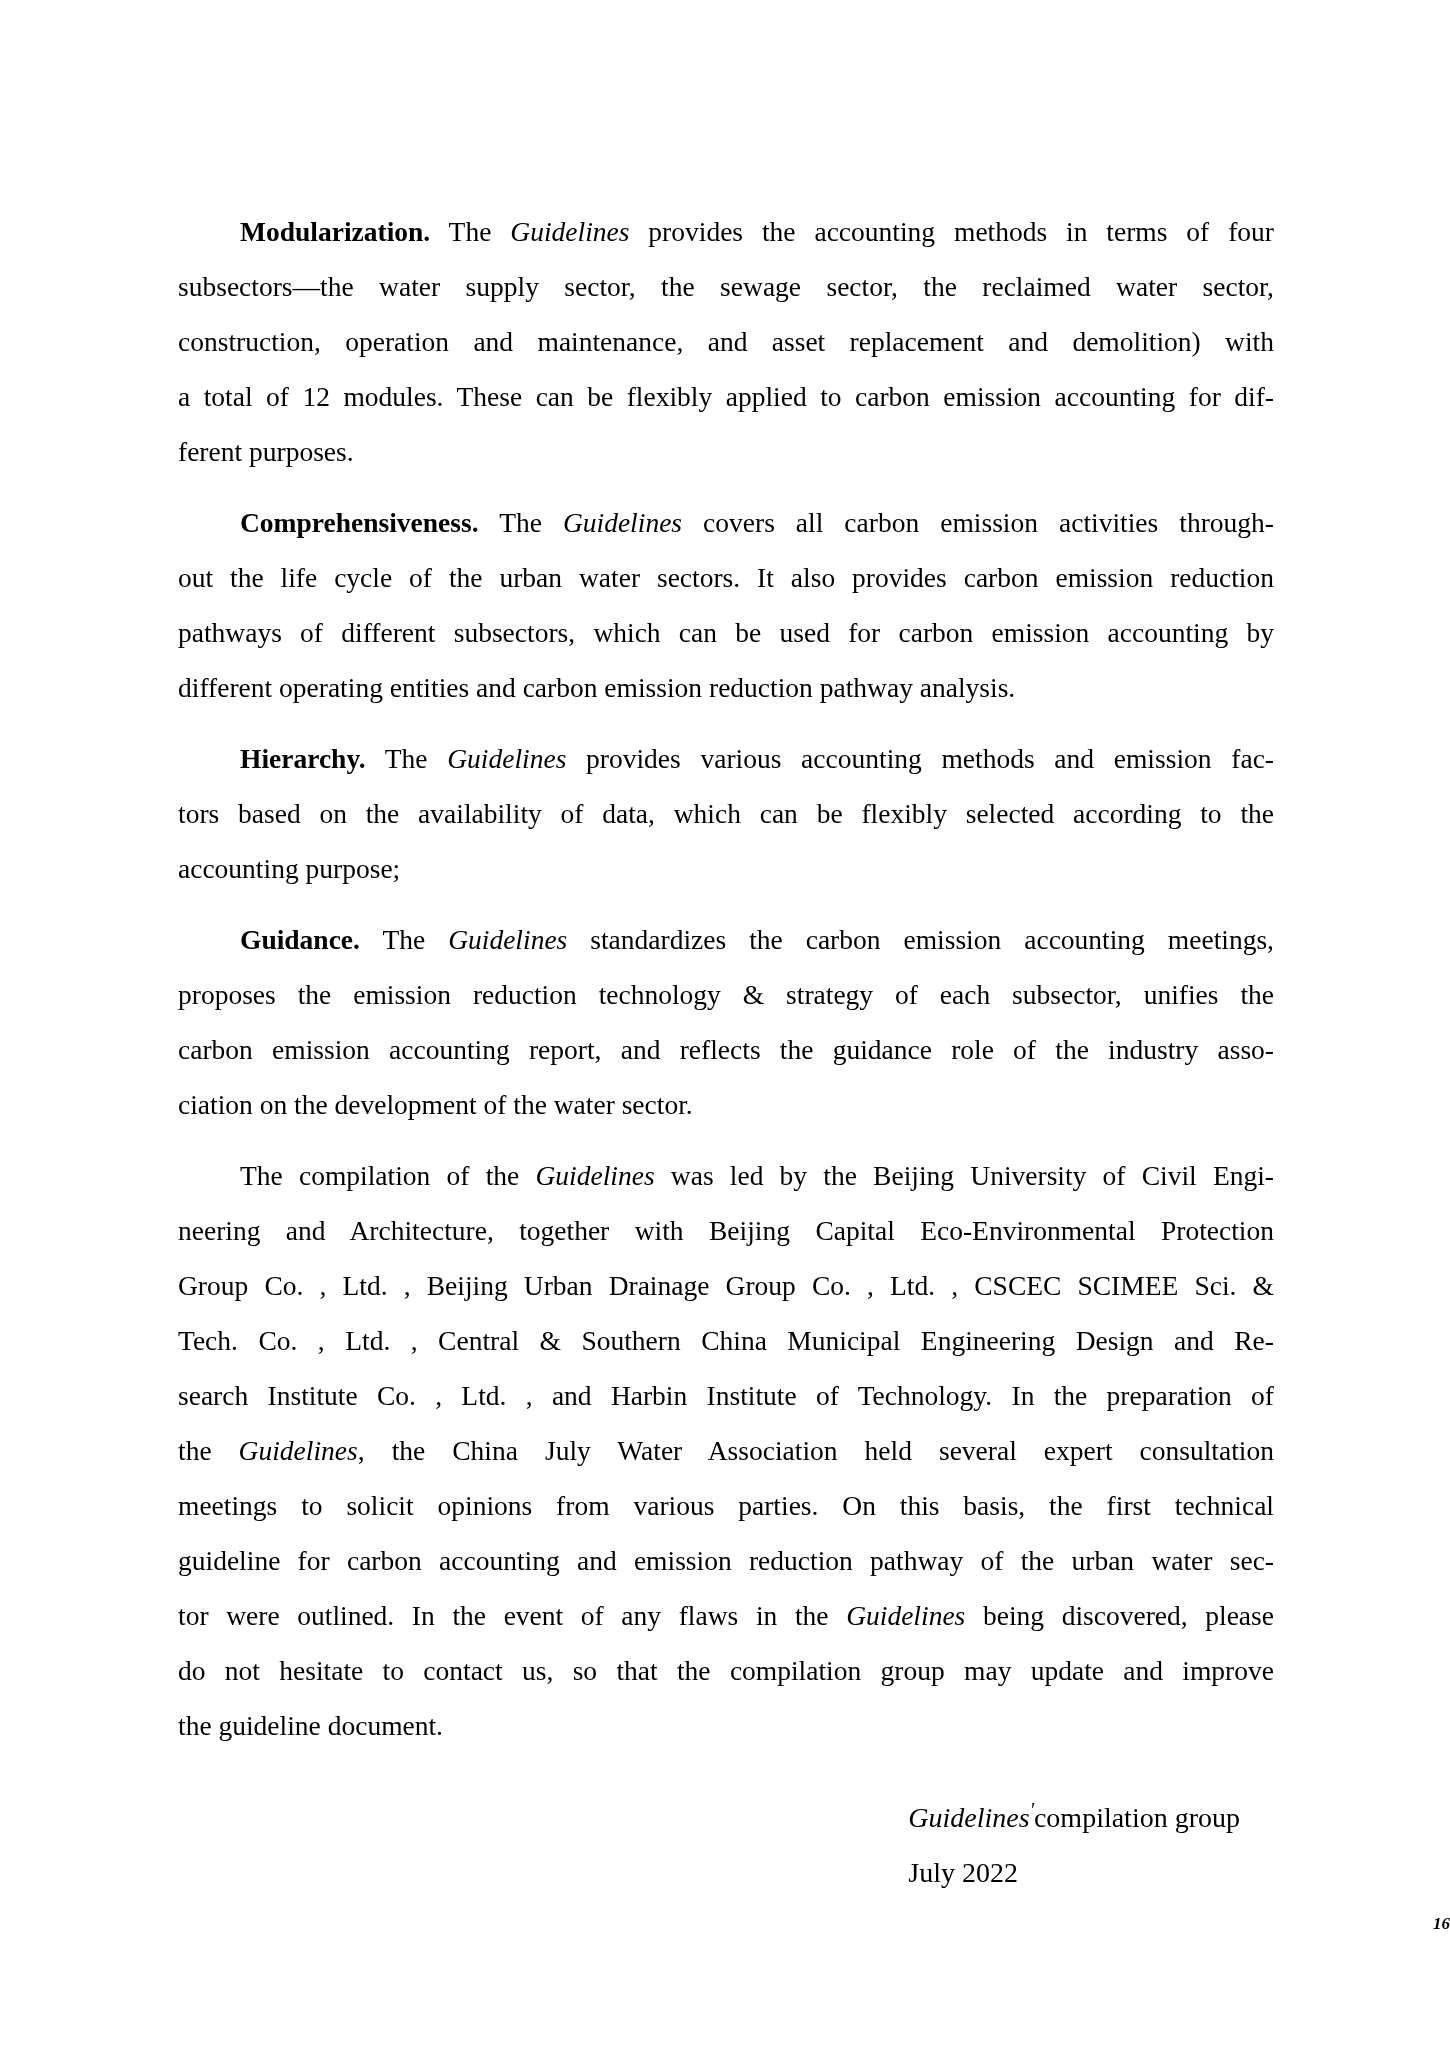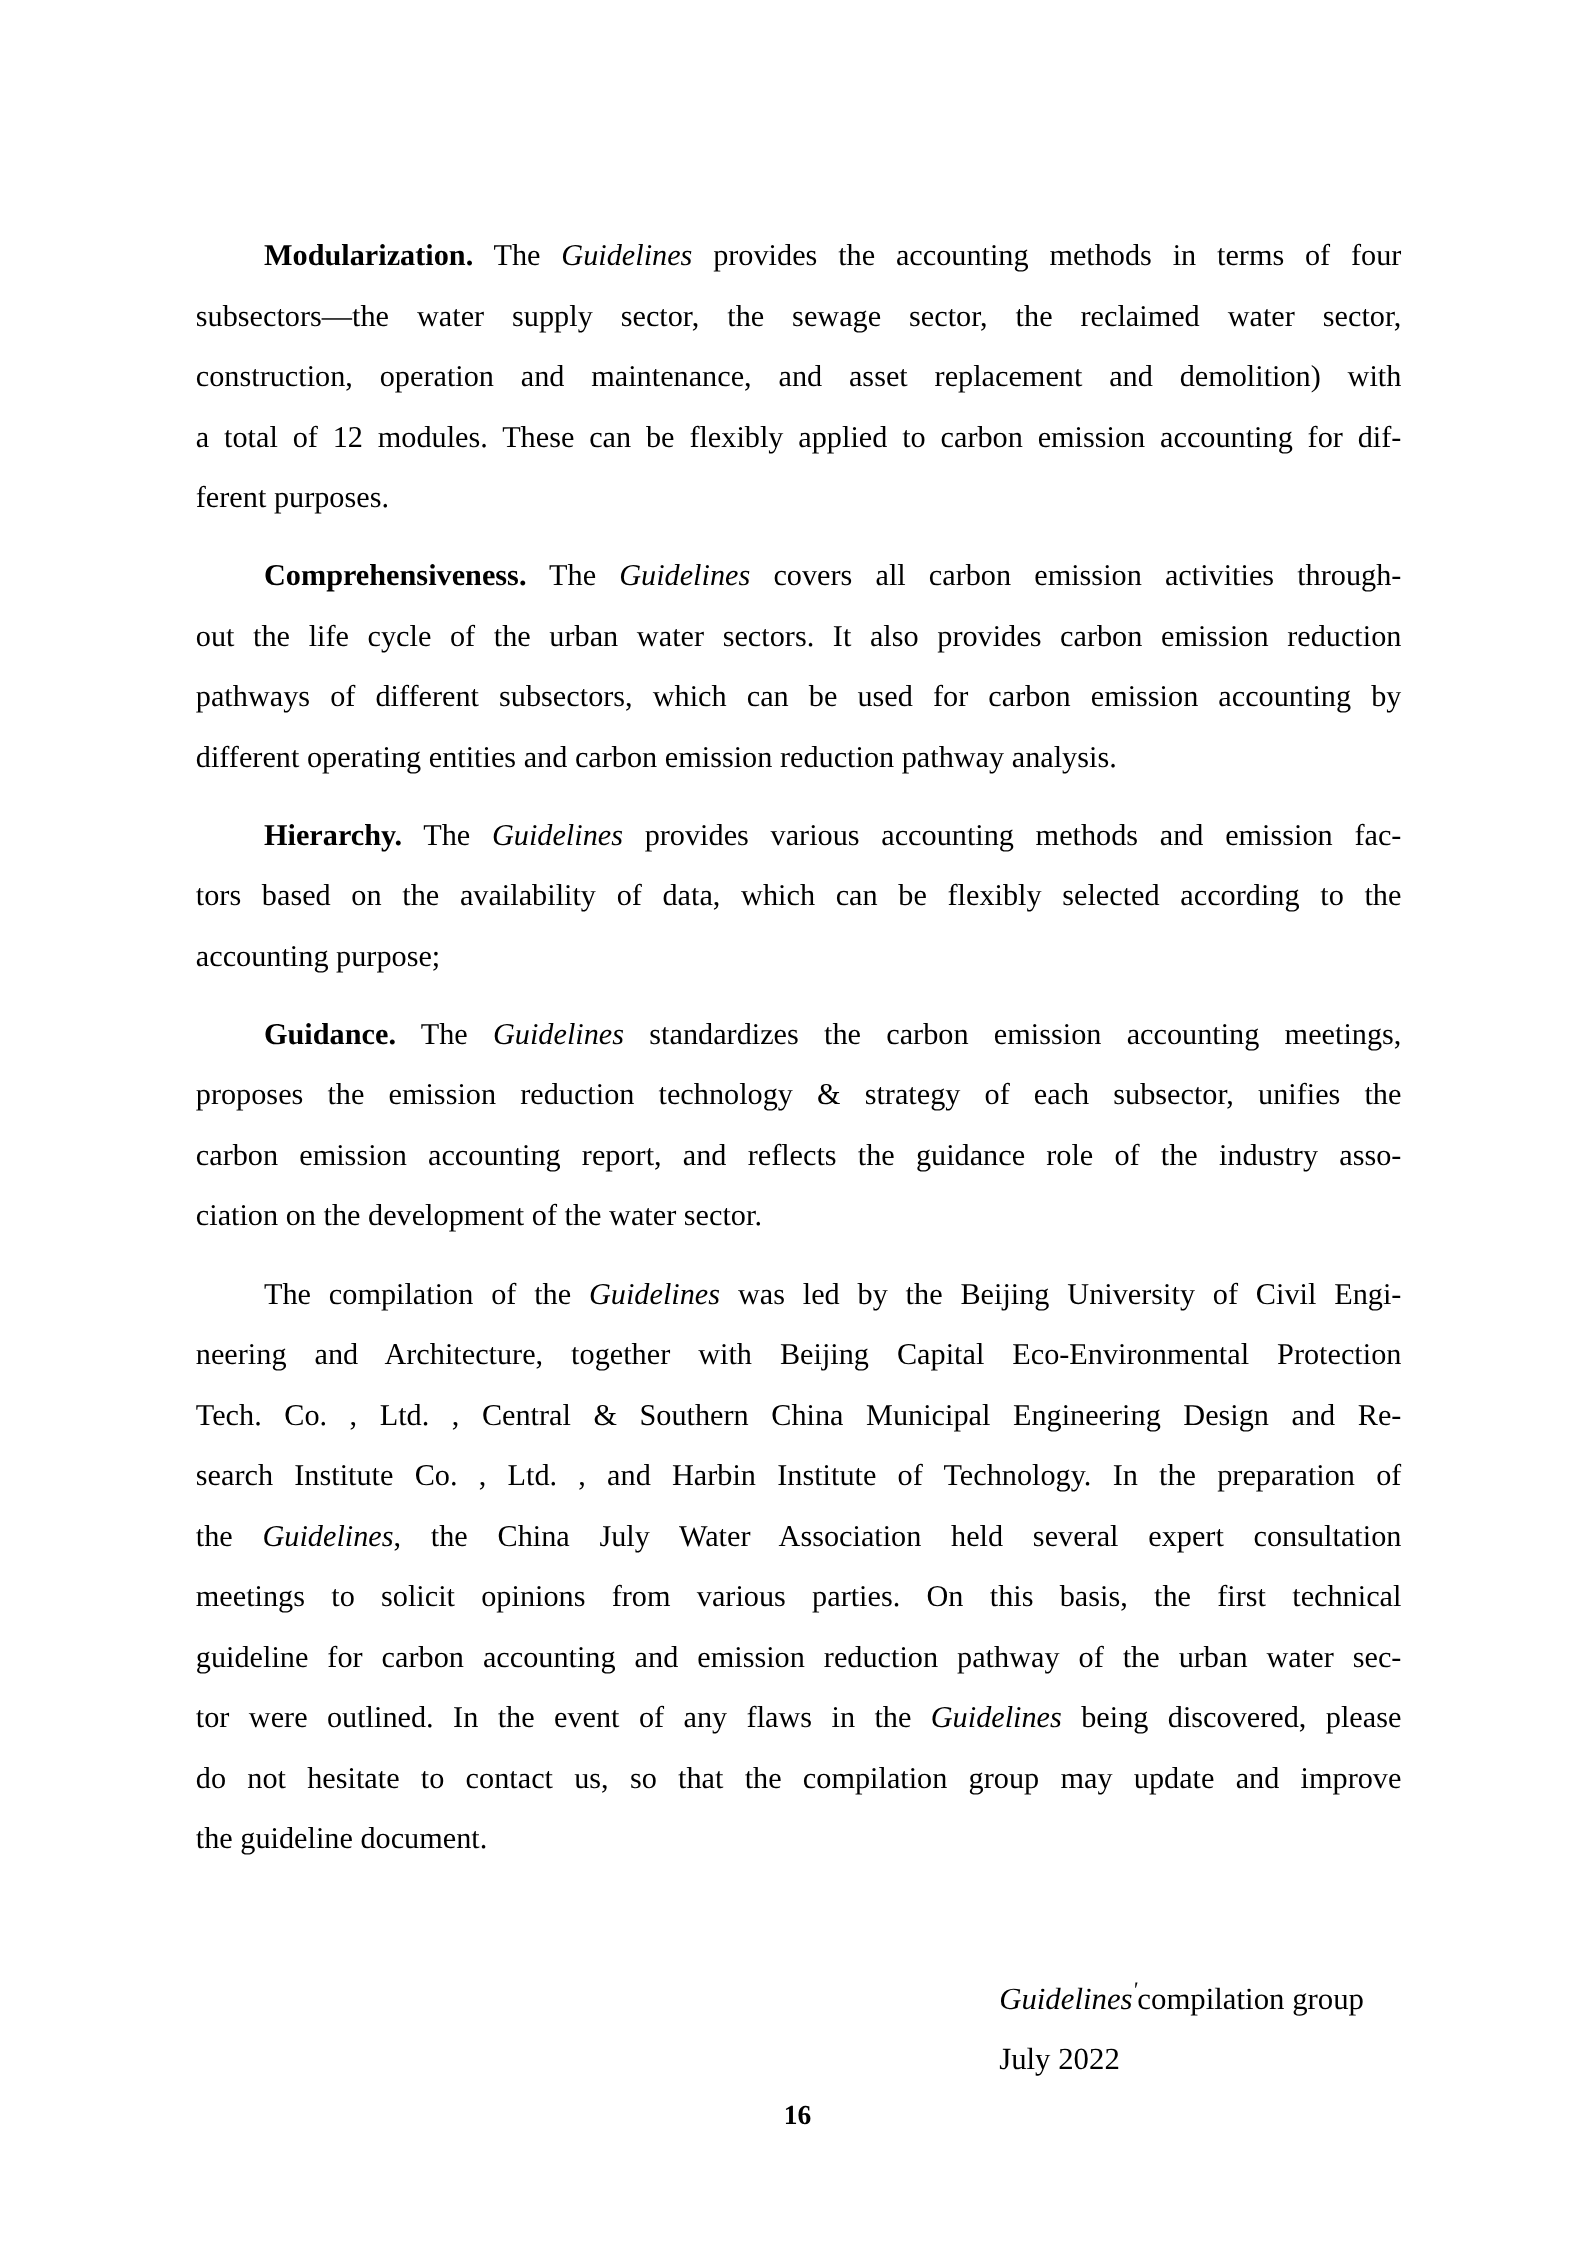--- a/index.html
+++ b/index.html
@@ -46,24 +46,25 @@
     font-style: italic;
     vertical-align: super;
     font-size: 20px;
     line-height: 0;
   }
   .page-number {
     position: absolute;
     top: 1904px;
     left: 0;
     width: 100%;
-    text-align: center;
+    text-align: right;
     font-weight: bold;
-    font-size: 25px;
+    font-size: 17px;
     line-height: 40px;
+    font-style: italic;
   }
 </style>
 </head>
 <body>
 
 <div class="page">
 
   <div class="text-block">
       <div class="para">
         <div class="line para-first"><span class="run-b">Modularization.</span><span> The </span><span class="run-i">Guidelines</span><span> provides the accounting methods in terms of four</span></div>
@@ -85,20 +86,21 @@
       </div>
       <div class="para">
         <div class="line para-first"><span class="run-b">Guidance.</span><span> The </span><span class="run-i">Guidelines</span><span> standardizes the carbon emission accounting meetings,</span></div>
         <div class="line"><span>proposes the emission reduction technology &amp; strategy of each subsector, unifies the</span></div>
         <div class="line"><span>carbon emission accounting report, and reflects the guidance role of the industry asso-</span></div>
         <div class="line para-last"><span>ciation on the development of the water sector.</span></div>
       </div>
       <div class="para">
         <div class="line para-first"><span>The compilation of the </span><span class="run-i">Guidelines</span><span> was led by the Beijing University of Civil Engi-</span></div>
         <div class="line"><span>neering and Architecture, together with Beijing Capital Eco-Environmental Protection</span></div>
+        <div class="line"><span>Group Co. , Ltd. , Beijing Urban Drainage Group Co. , Ltd. , CSCEC SCIMEE Sci. &amp;</span></div>
         <div class="line"><span>Tech. Co. , Ltd. , Central &amp; Southern China Municipal Engineering Design and Re-</span></div>
         <div class="line"><span>search Institute Co. , Ltd. , and Harbin Institute of Technology.  In the preparation of</span></div>
         <div class="line"><span>the </span><span class="run-i">Guidelines</span><span>, the China July Water Association held several expert consultation</span></div>
         <div class="line"><span>meetings to solicit opinions from various parties.  On this basis, the first technical</span></div>
         <div class="line"><span>guideline for carbon accounting and emission reduction pathway of the urban water sec-</span></div>
         <div class="line"><span>tor were outlined.  In the event of any flaws in the </span><span class="run-i">Guidelines</span><span> being discovered, please</span></div>
         <div class="line"><span>do not hesitate to contact us, so that the compilation group may update and improve</span></div>
         <div class="line para-last"><span>the guideline document.</span></div>
       </div>
     </div>

